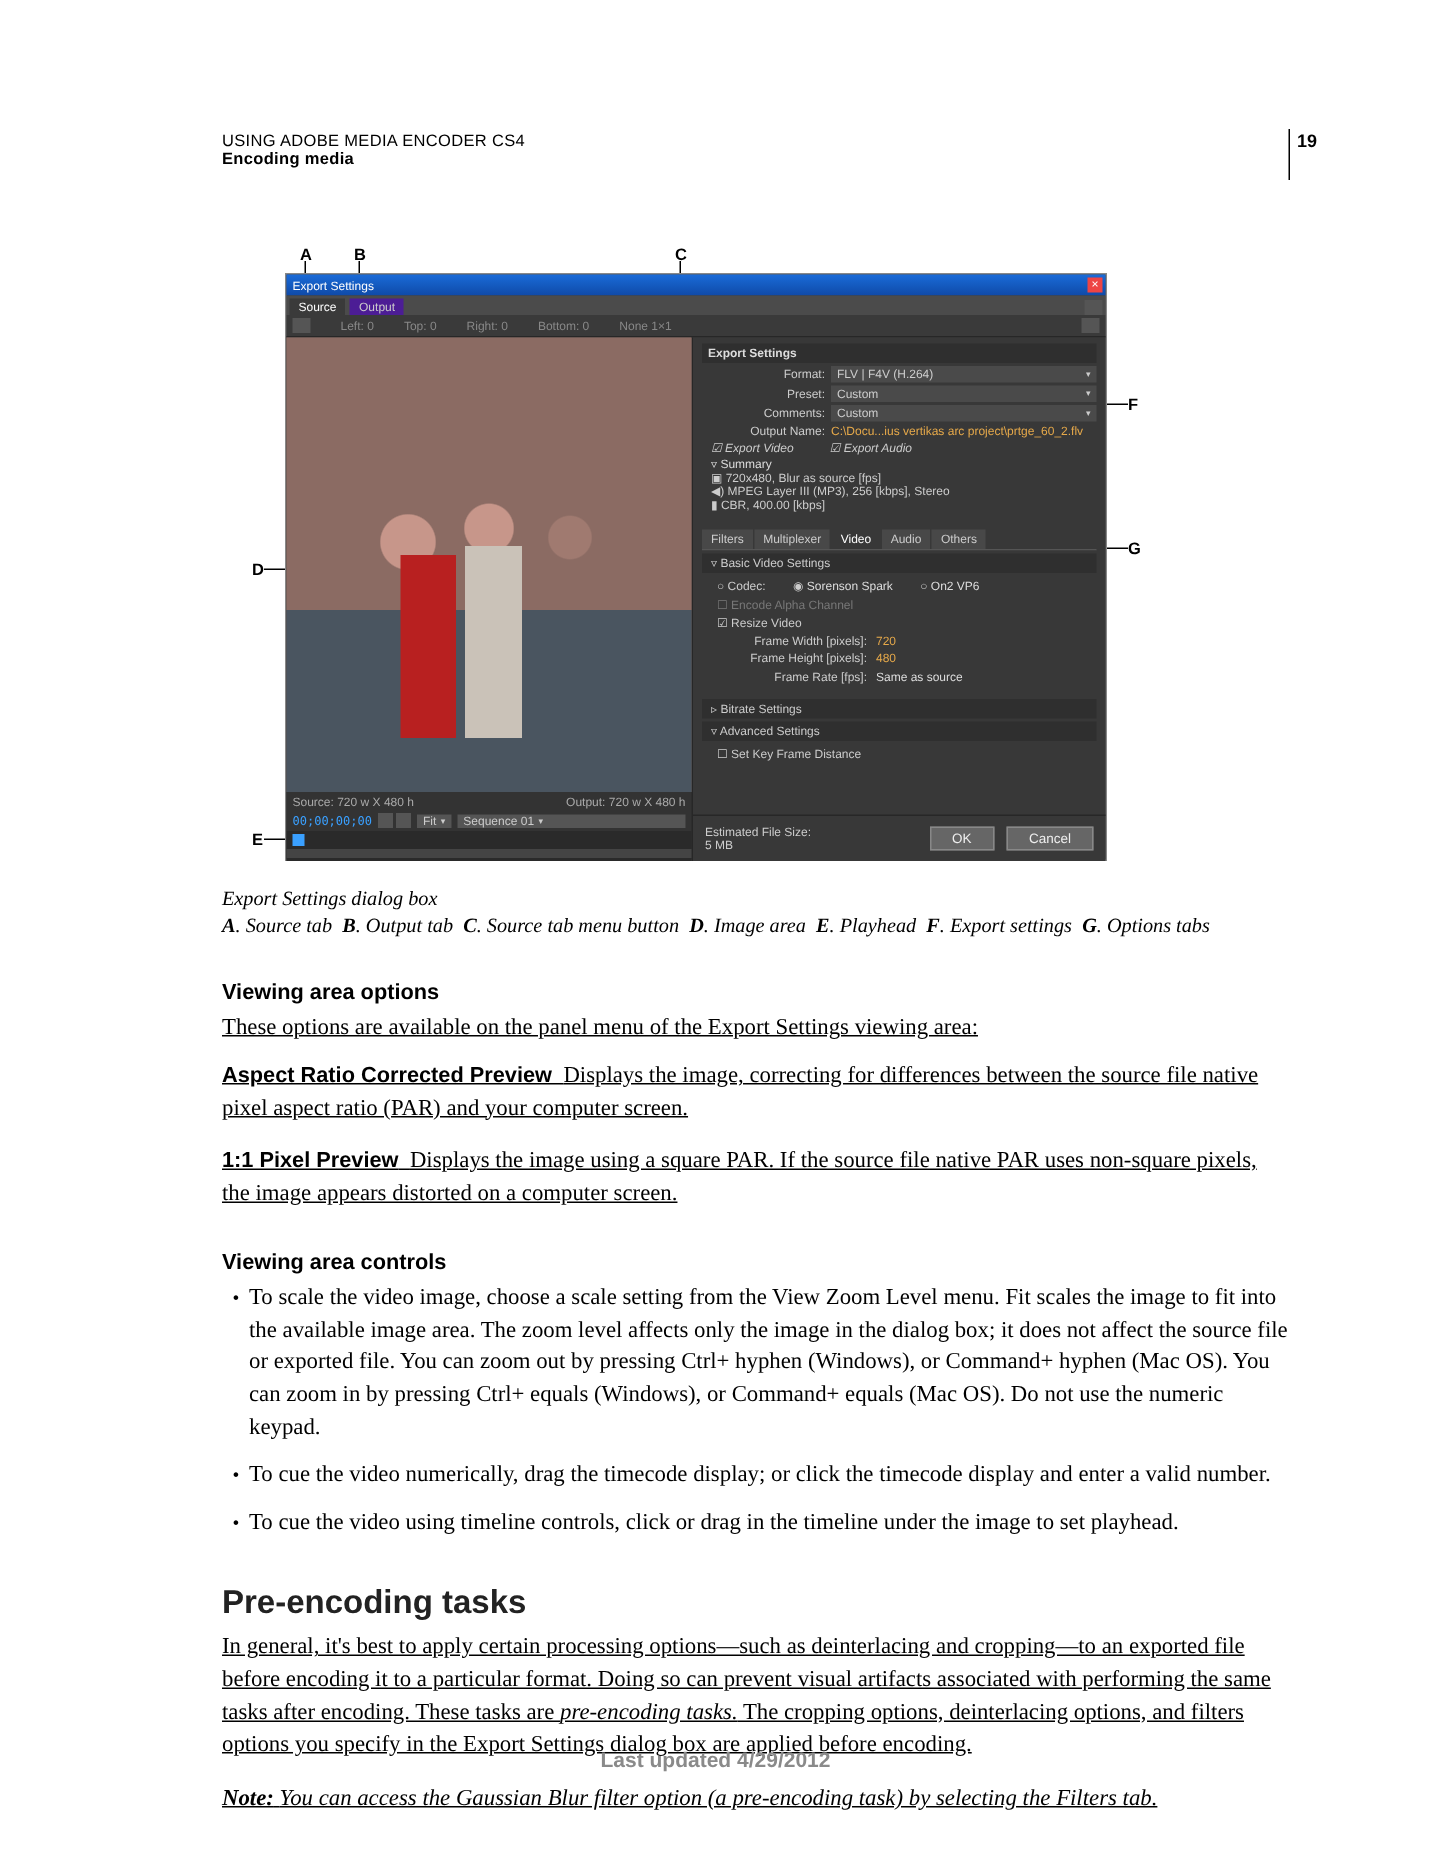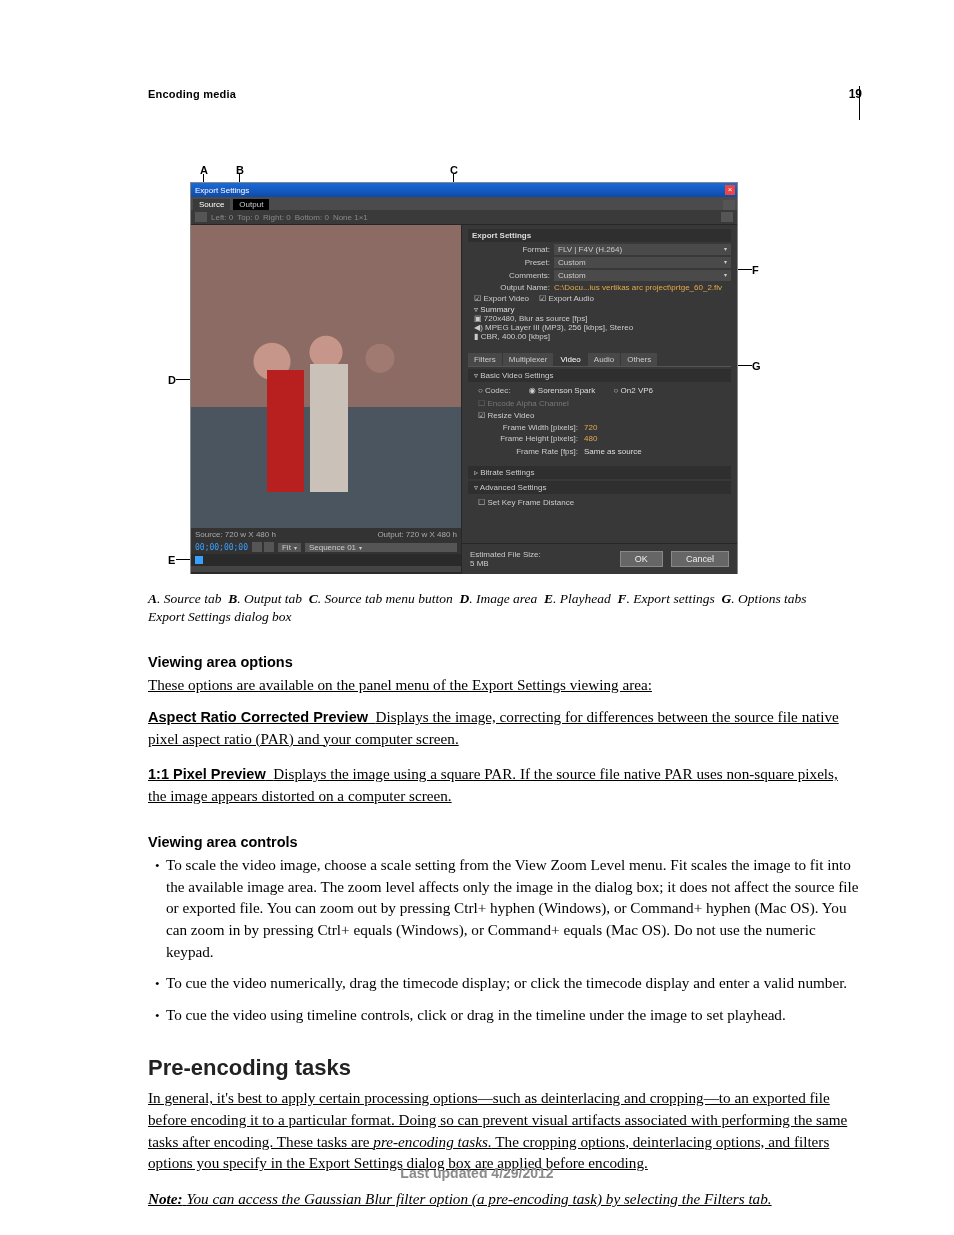--- a/index.html
+++ b/index.html
@@ -24,21 +24,21 @@
   }
   .header-row {
     position: relative;
     padding: 0 82px 0 148px;
     height: 32px;
   }
   .header-left { font-size: 11px; letter-spacing: 0.02em; }
   .header-left .line2 { font-weight: 700; }
   .page-num {
     position: absolute;
-    right: 92px;
+    right: 76px;
     top: -1px;
     font-size: 12px;
     font-weight: 700;
     font-family: "Myriad Pro", Arial, sans-serif;
   }
   .vrule {
     position: absolute;
     right: 94px;
     top: -2px;
     width: 1px;
@@ -71,25 +71,25 @@
   }
   .titlebar {
     background: linear-gradient(#1a6bd8, #0f4aa8);
     height: 14px;
     display:flex; align-items:center; justify-content:space-between;
     padding: 0 2px 0 4px;
     color:#fff;
   }
   .closebtn { width:10px;height:10px;background:#e44;display:flex;align-items:center;justify-content:center;color:#fff;font-size:8px;line-height:1; }
   .tabs-row { background:#4b4b4b; height:13px; display:flex; align-items:flex-end; padding-left:2px; gap:2px; }
-  .tabs-row .tab { background:#000000; color:#ccc; padding:1px 6px; font-size:8px; margin-right:1px; }
+  .tabs-row .tab { background:#4c1d95; color:#ccc; padding:1px 6px; font-size:8px; margin-right:1px; }
   .tabs-row .tab.active { background:#3a3a3a; color:#fff; }
   .tabs-row .flex { flex:1; }
   .tabs-row .menu { width:12px;height:10px;background:#555; margin-right:2px; }
-  .crop-row { background:#3a3a3a; height:14px; border-bottom:1px solid #272727; display:flex; align-items:center; padding:0 4px; gap:4px; color:#888; }
+  .crop-row { background:#3a3a3a; height:14px; border-bottom:1px solid #272727; display:flex; align-items:center; padding:0 4px; gap:20px; color:#888; }
   .crop-row .spacer{flex:1;}
   .crop-row .iconbtn{width:12px;height:10px;background:#555;}
   .mainarea { display:flex; height: calc(100% - 14px - 13px - 14px); }
   .leftpane { width: 270px; display:flex; flex-direction:column; background:#2b2b2b; }
   .video {
     flex:1;
     background:
       radial-gradient(circle at 30% 45%, #c7968a 0, #c7968a 18px, transparent 19px),
       radial-gradient(circle at 50% 42%, #c7968a 0, #c7968a 16px, transparent 17px),
       radial-gradient(circle at 70% 44%, #a07a70 0, #a07a70 14px, transparent 15px),
@@ -117,21 +117,21 @@
   .tl .ph { position:absolute; left:4px; top:2px; width:8px; height:8px; background:#3aa0ff; }
   .tl .track { position:absolute; left:0; right:0; top:12px; height:6px; background:#444;}
   .rightpane { flex:1; background:#383838; display:flex; flex-direction:column; border-left:1px solid #272727;}
   .grp { margin:4px 6px; }
   .grp .hdr { background:#2f2f2f; padding:2px 4px; font-size:8px; font-weight:700; color:#ddd;}
   .row { display:flex; align-items:center; gap:4px; margin:2px 0 2px 20px; }
   .row .lbl { width:62px; text-align:right; color:#ccc; font-size:8px;}
   .row .val { background:#4a4a4a; color:#ccc; padding:1px 4px; flex:1; font-size:8px; display:flex; justify-content:space-between;}
   .row .val::after{content:"▾"; font-size:6px; color:#ccc;}
   .row .link { color:#e6a94a; font-size:8px; }
-  .cks { margin:2px 0 2px 6px; display:flex; gap:10px; color:#ccc;}
+  .cks { margin:2px 0 2px 6px; display:flex; gap:24px; color:#ccc;font-style:italic;}
   .cks span::before{content:"☑ "; color:#ccc;}
   .sum { margin:2px 0 2px 6px; color:#ccc;}
   .sum .sh { color:#ddd; }
   .sum .sh::before{content:"▿ ";}
   .opt-tabs { display:flex; gap:1px; margin:6px 6px 0 6px; border-bottom:1px solid #555;}
   .opt-tabs div{ background:#484848; color:#ccc; padding:2px 6px; font-size:8px;}
   .opt-tabs div.act{ background:#383838; color:#fff;}
   .panel { margin:0 6px; background:#383838;}
   .panel .sec { background:#2f2f2f; padding:2px 6px; font-size:8px; color:#ccc; margin-top:2px;}
   .panel .sec::before{content:"▿ ";}
@@ -166,20 +166,21 @@
   }
   
   .lead { position:absolute; background:#000; }
 </style>
 </head>
 <body>
 
 <div class="page">
   <div class="header-row">
     <div class="header-left sans">
+      <div>USING ADOBE MEDIA ENCODER CS4</div>
       <div class="line2">Encoding media</div>
     </div>
     <div class="vrule"></div>
     <div class="page-num">19</div>
   </div>
 
   <div class="content">
 
     <div class="figwrap">
 
@@ -323,30 +324,30 @@
                 <span class="btn">OK</span>
                 <span class="btn">Cancel</span>
               </div>
             </div>
           </div>
         </div>
       </div>
     </div>
 
     <div class="figcaption">
+      <div>Export Settings dialog box</div>
       <div>
         <span class="k">A</span>. <span>Source tab</span>&nbsp;
         <span class="k">B</span>. <span>Output tab</span>&nbsp;
         <span class="k">C</span>. <span>Source tab menu button</span>&nbsp;
         <span class="k">D</span>. <span>Image area</span>&nbsp;
         <span class="k">E</span>. <span>Playhead</span>&nbsp;
         <span class="k">F</span>. <span>Export settings</span>&nbsp;
         <span class="k">G</span>. <span>Options tabs</span>
       </div>
-      <div>Export Settings dialog box</div>
     </div>
 
     <h3 class="sub">Viewing area options</h3>
     <p class="tight">These options are available on the panel menu of the Export Settings viewing area:</p>
 
     <p>
       <span class="term">Aspect Ratio Corrected Preview</span>&nbsp;&nbsp;<span>Displays the image, correcting for differences between the source file native pixel aspect ratio (PAR) and your computer screen.</span>
     </p>
 
     <p>

